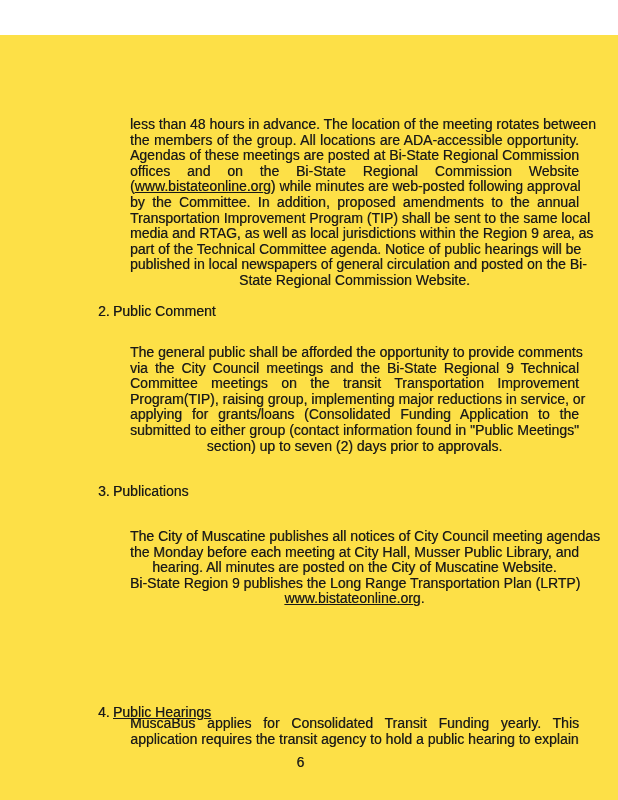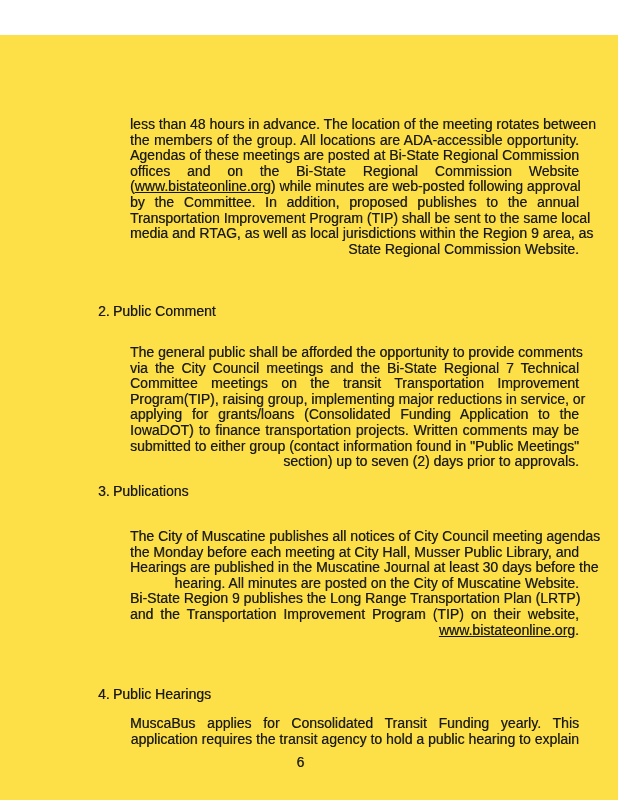--- a/index.html
+++ b/index.html
@@ -22,21 +22,21 @@
   }
   .para {
     position: absolute;
     left: 130px;
     width: 449px;
   }
   .line {
     height: 15.6px;
     line-height: 15.6px;
     white-space: nowrap;
-    text-align: right;
+    text-align: center;
   }
   .line.just {
     text-align: justify;
     text-align-last: justify;
   }
   .u {
     text-decoration: underline;
   }
   .heading {
     position: absolute;
@@ -63,56 +63,55 @@
 <body>
 
 <div class="page">
 
   <div class="para" style="top: 82px;">
       <div class="line just"><span>less than 48 hours in advance.  The location of the meeting rotates between</span></div>
       <div class="line just"><span>the members of the group.  All locations are ADA-accessible opportunity.</span></div>
       <div class="line just"><span>Agendas of these meetings are posted at Bi-State Regional Commission</span></div>
       <div class="line just"><span>offices and on the Bi-State Regional Commission Website</span></div>
       <div class="line just"><span>(</span><span class="u">www.bistateonline.org</span><span>) while minutes are web-posted following approval</span></div>
-      <div class="line just"><span>by the Committee.  In addition, proposed publishes to the annual</span></div>
+      <div class="line just"><span>by the Committee.  In addition, proposed amendments to the annual</span></div>
       <div class="line just"><span>Transportation Improvement Program (TIP) shall be sent to the same local</span></div>
       <div class="line just"><span>media and RTAG, as well as local jurisdictions within the Region 9 area, as</span></div>
+      <div class="line just"><span>part of the Technical Committee agenda.  Notice of public hearings will be</span></div>
+      <div class="line just"><span>published in local newspapers of general circulation and posted on the Bi-</span></div>
       <div class="line"><span>State Regional Commission Website.</span></div>
     </div>
 
   <div class="heading" style="top: 269px;">
     <span class="hnum">2.</span><span>Public Comment</span>
   </div>
 
   <div class="para" style="top: 310px;">
       <div class="line just"><span>The general public shall be afforded the opportunity to provide comments</span></div>
-      <div class="line just"><span>via the City Council meetings and the Bi-State Regional 7 Technical</span></div>
+      <div class="line just"><span>via the City Council meetings and the Bi-State Regional 9 Technical</span></div>
       <div class="line just"><span>Committee meetings on the transit Transportation Improvement</span></div>
       <div class="line just"><span>Program(TIP), raising group, implementing major reductions in service, or</span></div>
       <div class="line just"><span>applying for grants/loans (Consolidated Funding Application to the</span></div>
-      <div class="line just"><span>IowaDOT) to finance transportation projects.  Written comments may be</span></div>
       <div class="line just"><span>submitted to either group (contact information found in "Public Meetings"</span></div>
       <div class="line"><span>section) up to seven (2) days prior to approvals.</span></div>
     </div>
 
   <div class="heading" style="top: 449px;">
     <span class="hnum">3.</span><span>Publications</span>
   </div>
 
   <div class="para" style="top: 494px;">
       <div class="line just"><span>The City of Muscatine publishes all notices of City Council meeting agendas</span></div>
       <div class="line just"><span>the Monday before each meeting at City Hall, Musser Public Library, and</span></div>
-      <div class="line just"><span>Hearings are published in the Muscatine Journal at least 30 days before the</span></div>
       <div class="line"><span>hearing.  All minutes are posted on the City of Muscatine Website.</span></div>
       <div class="line just"><span>Bi-State Region 9 publishes the Long Range Transportation Plan (LRTP)</span></div>
-      <div class="line just"><span>and the Transportation Improvement Program (TIP) on their website,</span></div>
       <div class="line"><span class="u">www.bistateonline.org</span><span>.</span></div>
     </div>
 
-  <div class="heading" style="top: 652px;">
+  <div class="heading" style="top: 670px; text-decoration: underline;">
     <span class="hnum">4.</span><span>Public Hearings</span>
   </div>
 
   <div class="para" style="top: 681px;">
       <div class="line just"><span>MuscaBus applies for Consolidated Transit Funding yearly.  This</span></div>
       <div class="line"><span>application requires the transit agency to hold a public hearing to explain</span></div>
     </div>
 
   <div class="pagenum">6</div>
 

